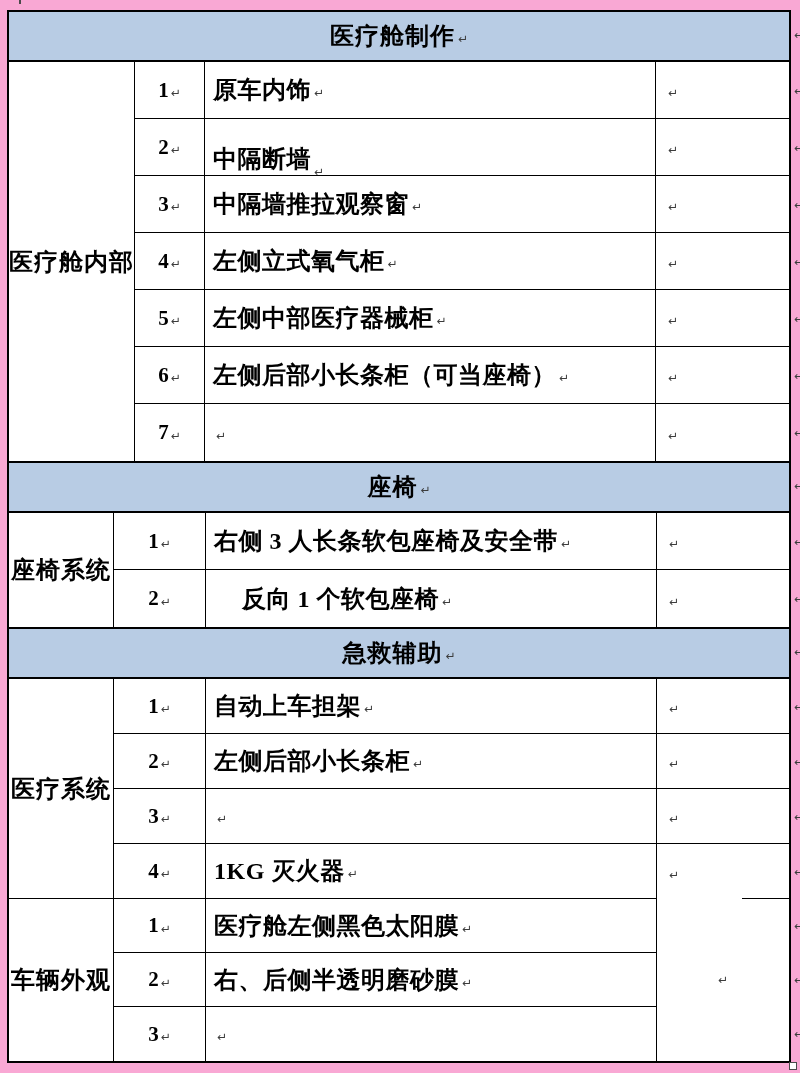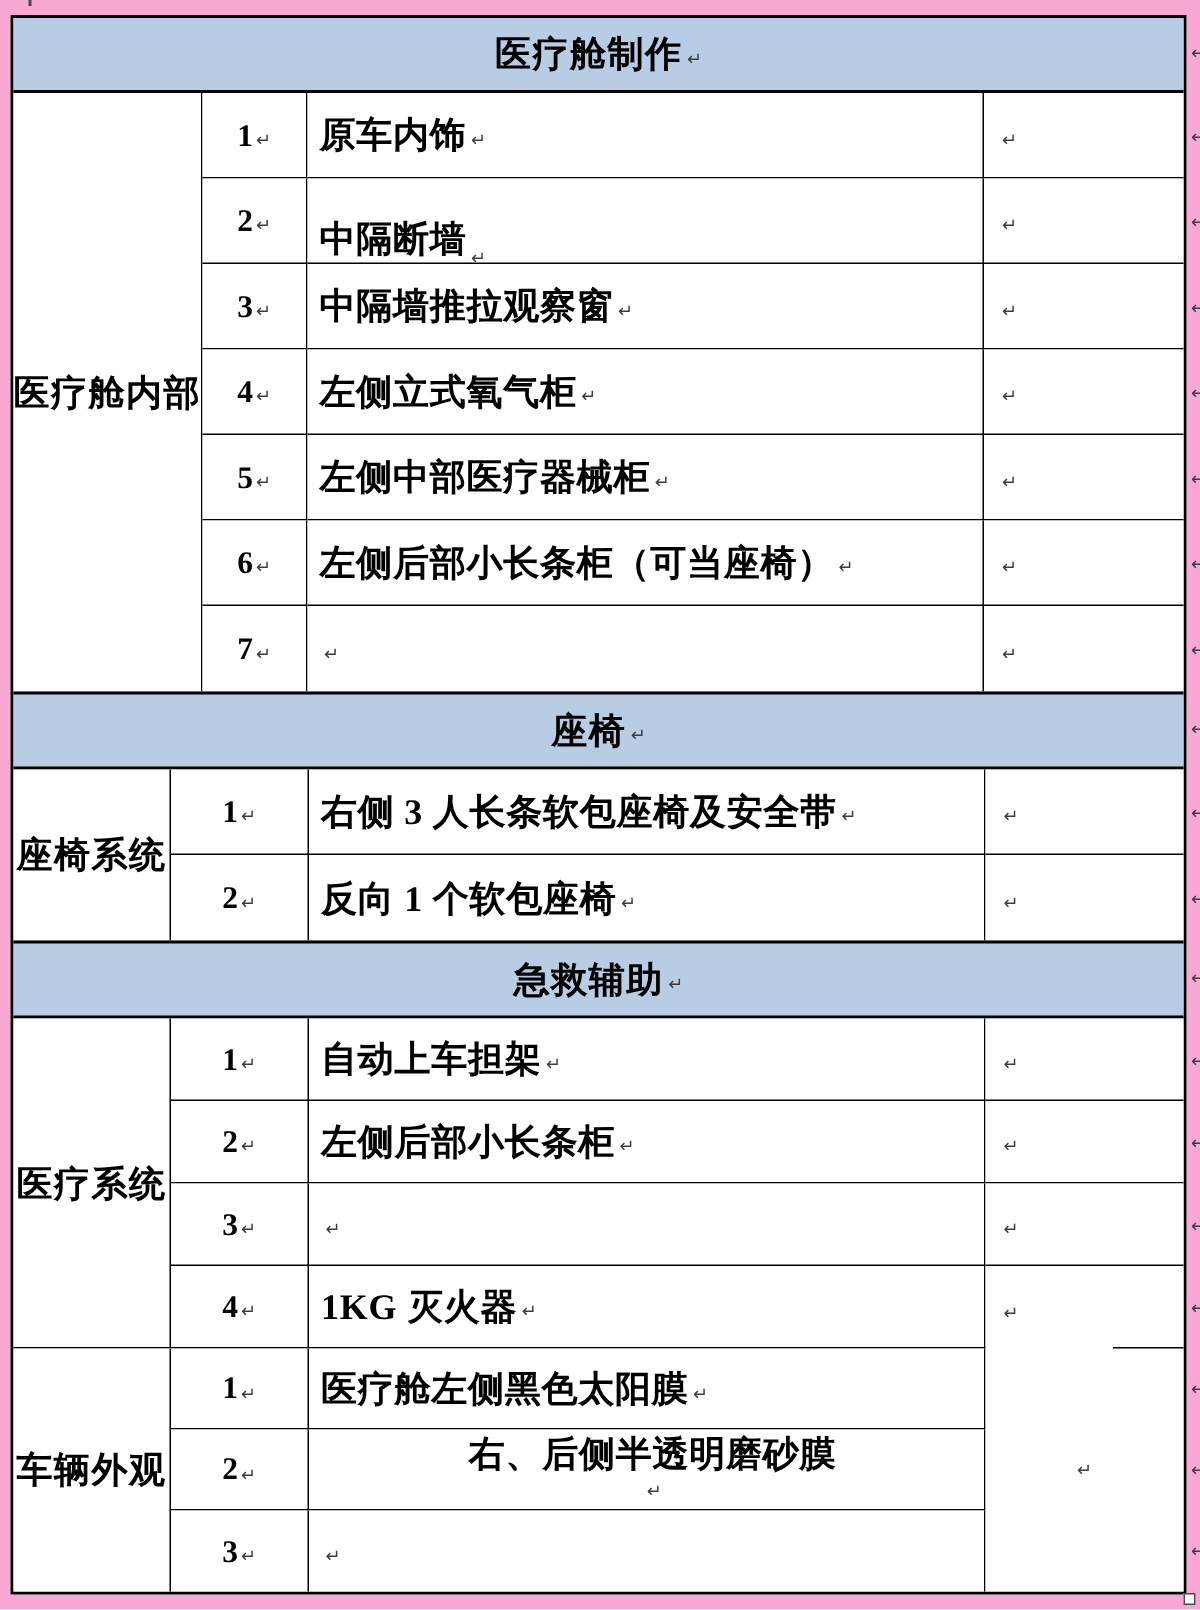--- a/index.html
+++ b/index.html
@@ -145,21 +145,21 @@
           <span class="pmark in-mark">↵</span>
         </div>
         <div class="cell tail bb" style="grid-area: 1 / 4;">
           <span class="pmark in-mark">↵</span>
         </div>
         <span class="pmark out-mark" style="top: 23px;">↵</span>
         <div class="cell num" style="grid-area: 2 / 2;">
           <span>2</span>
           <span class="pmark in-mark">↵</span>
         </div>
-        <div class="cell item" style="grid-area: 2 / 3;">
+        <div class="cell item" style="grid-area: 2 / 3; margin-left: 28px;">
           <span>反向 1 个软包座椅</span>
           <span class="pmark in-mark">↵</span>
         </div>
         <div class="cell tail" style="grid-area: 2 / 4;">
           <span class="pmark in-mark">↵</span>
         </div>
         <span class="pmark out-mark" style="top: 80px;">↵</span>
       </div>
       <div class="band">
         <span class="title">急救辅助</span>
@@ -228,21 +228,21 @@
         </div>
         <div class="cell item bb" style="grid-area: 1 / 3;">
           <span>医疗舱左侧黑色太阳膜</span>
           <span class="pmark in-mark">↵</span>
         </div>
         <span class="pmark out-mark" style="top: 21px;">↵</span>
         <div class="cell num bb" style="grid-area: 2 / 2;">
           <span>2</span>
           <span class="pmark in-mark">↵</span>
         </div>
-        <div class="cell item bb" style="grid-area: 2 / 3; flex-direction: column;">
+        <div class="cell item bb" style="grid-area: 2 / 3;">
           <span>右、后侧半透明磨砂膜</span>
           <span class="pmark in-mark">↵</span>
         </div>
         <span class="pmark out-mark" style="top: 75px;">↵</span>
         <div class="cell num" style="grid-area: 3 / 2;">
           <span>3</span>
           <span class="pmark in-mark">↵</span>
         </div>
         <div class="cell item" style="grid-area: 3 / 3;">
           <span class="pmark in-mark">↵</span>

